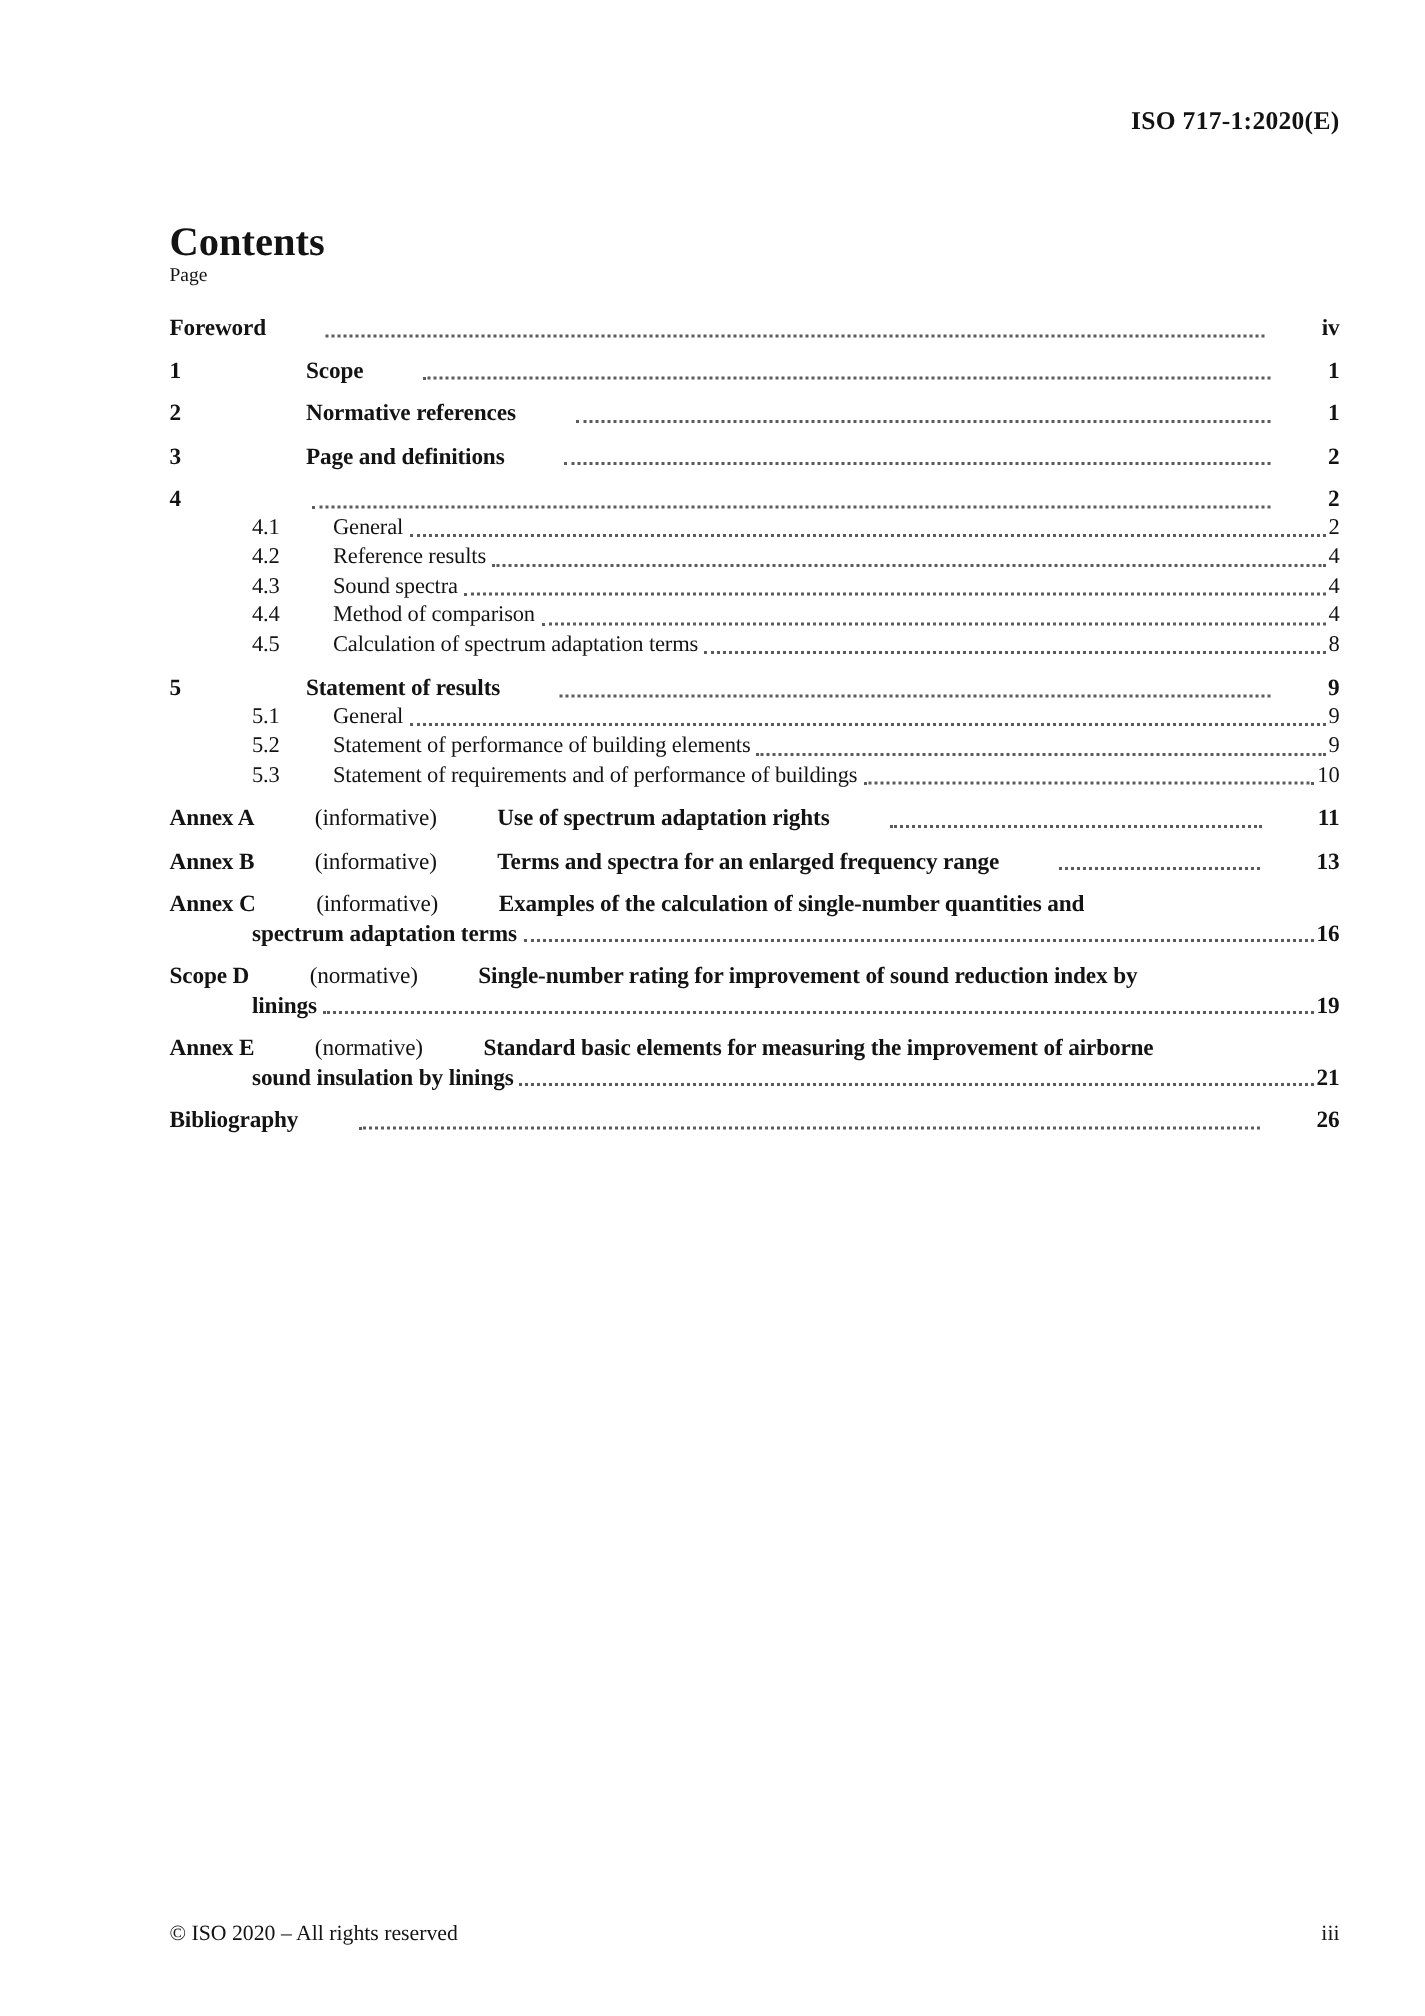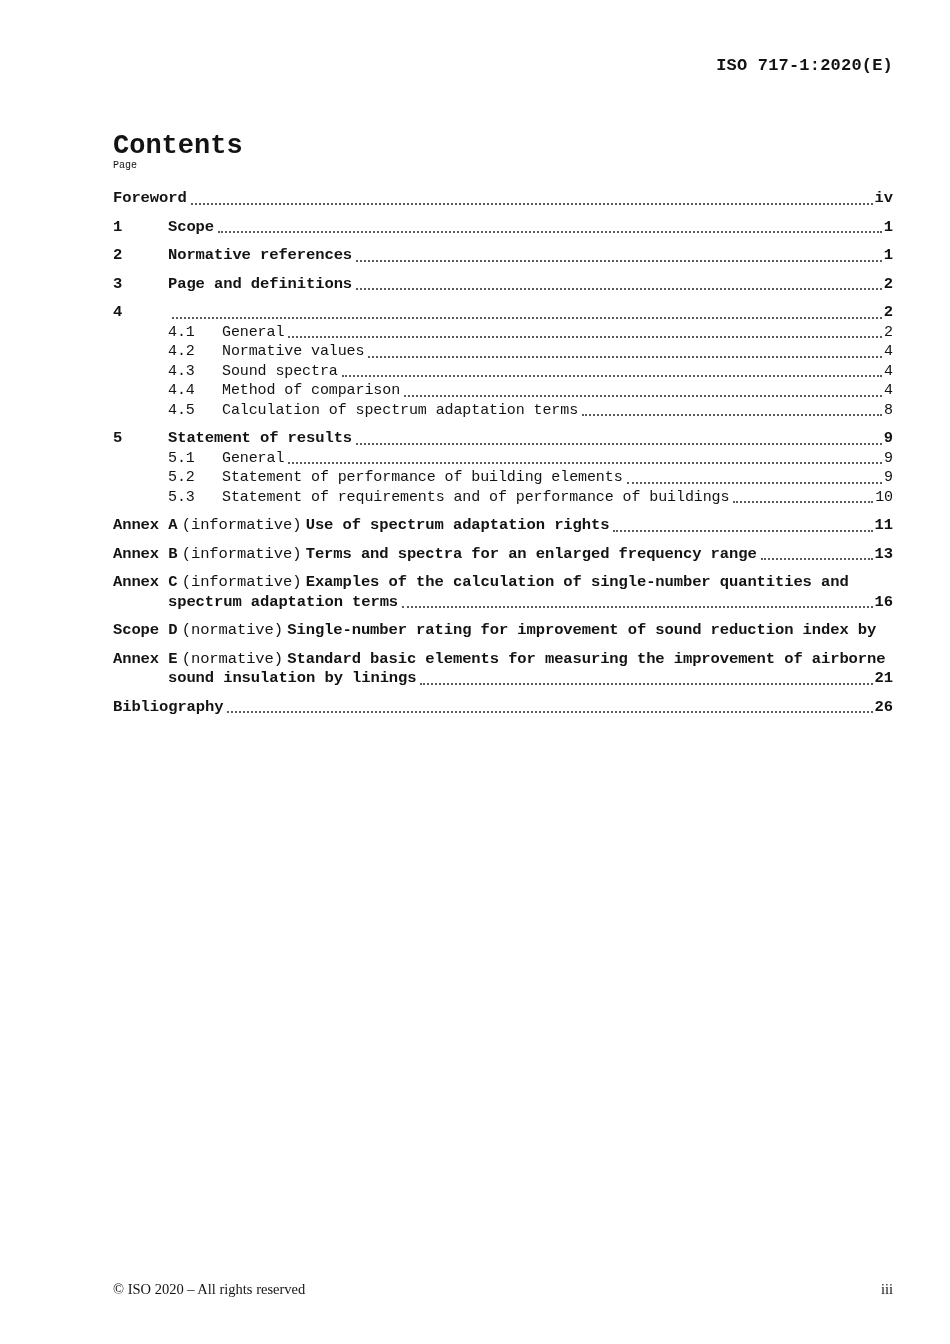--- a/index.html
+++ b/index.html
@@ -4,21 +4,21 @@
 <style>
   html, body { margin: 0; padding: 0; }
   body {
     width: 950px; height: 1344px;
     background: #ffffff;
     color: #131313;
     font-family: "Liberation Serif", "DejaVu Serif", serif;
     position: relative;
     overflow: hidden;
   }
-  .page { padding: 1px 57px 0 113px; font-family: Liberation Mono, monospace; }
+  .page { padding: 16px 57px 0 113px; }
 
   .doc-header {
     padding-top: 55px;
     text-align: right;
     font-weight: bold;
     font-size: 17px;
     line-height: 20px;
     letter-spacing: 0.2px;
   }
 
@@ -27,33 +27,33 @@
     display: flex;
     justify-content: space-between;
     align-items: baseline;
     flex-direction: column;
   }
   .contents-title {
     font-size: 27px;
     font-weight: bold;
     line-height: 28px;
   }
-  .page-label { font-size: 10px; font-weight: normal; }
+  .page-label { font-size: 13px; font-weight: normal; }
 
   .toc { margin-top: 18px; }
 
   .row {
     display: flex;
     align-items: baseline;
     font-size: 15.5px;
     line-height: 19.5px;
     letter-spacing: -0.1px;
     white-space: nowrap;
   }
-  .row.spaced { margin-top: 9px; }
+  .row.spaced { margin-top: 9px; gap: 36px; }
 
   .num { flex: 0 0 55px; font-weight: bold; }
   .lbl { font-weight: bold; }
   .pgno { font-weight: bold; }
 
   .row.sub { margin-left: 55px; font-size: 15px; }
   .row.sub .num { flex: 0 0 54px; font-weight: normal; }
   .row.sub .lbl { font-weight: normal; }
   .row.sub .pgno { font-weight: normal; }
 
@@ -124,21 +124,21 @@
         <span class="pgno">2</span>
       </div>
       <div class="row sub">
         <span class="num">4.1</span>
         <span class="lbl">General</span>
         <span class="leader"></span>
         <span class="pgno">2</span>
       </div>
       <div class="row sub">
         <span class="num">4.2</span>
-        <span class="lbl">Normative values</span>
+        <span class="lbl">Reference results</span>
         <span class="leader"></span>
         <span class="pgno">4</span>
       </div>
       <div class="row sub">
         <span class="num">4.3</span>
         <span class="lbl">Sound spectra</span>
         <span class="leader"></span>
         <span class="pgno">4</span>
       </div>
       <div class="row sub">
@@ -198,20 +198,25 @@
       </div>
       <div class="row cont">
         <span class="annex-title">spectrum adaptation terms</span>
         <span class="leader"></span>
         <span class="pgno">16</span>
       </div>
       <div class="row spaced">
         <span class="annex-prefix">Scope D</span>
         <span class="annex-kind">(normative)</span>
         <span class="annex-title">Single-number rating for improvement of sound reduction index by</span>
+      </div>
+      <div class="row cont">
+        <span class="annex-title">linings</span>
+        <span class="leader"></span>
+        <span class="pgno">19</span>
       </div>
       <div class="row spaced">
         <span class="annex-prefix">Annex E</span>
         <span class="annex-kind">(normative)</span>
         <span class="annex-title">Standard basic elements for measuring the improvement of airborne</span>
       </div>
       <div class="row cont">
         <span class="annex-title">sound insulation by linings</span>
         <span class="leader"></span>
         <span class="pgno">21</span>

